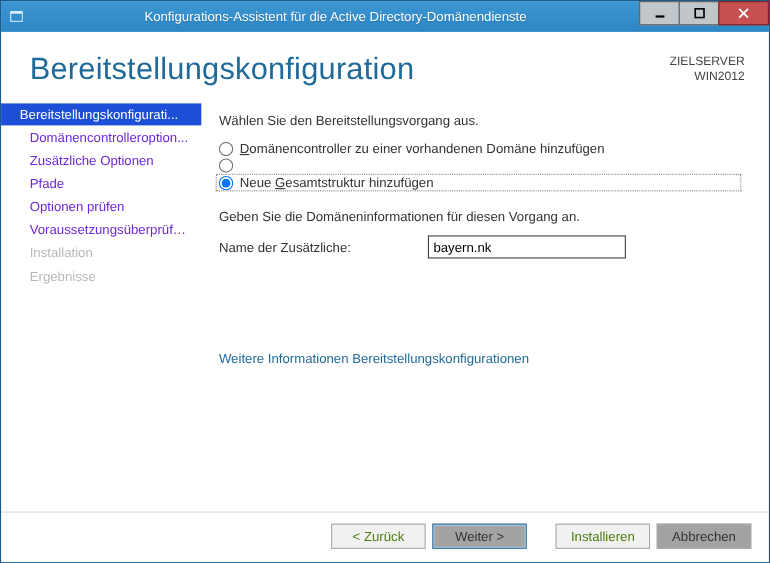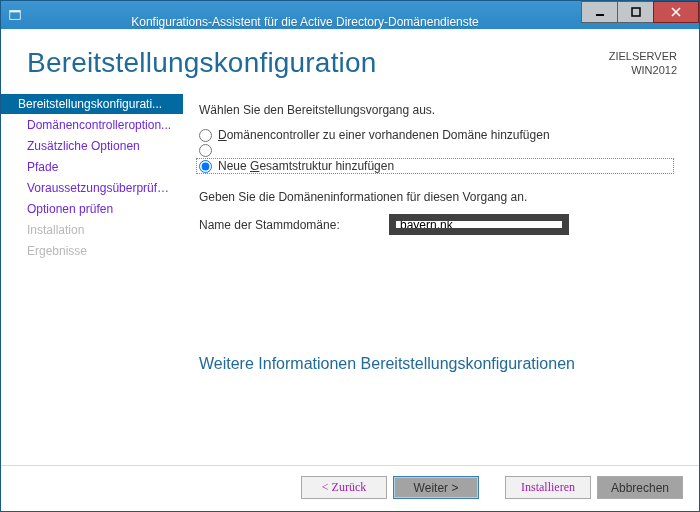--- a/index.html
+++ b/index.html
@@ -16,21 +16,21 @@
     border:1px solid #1a5a8a;
     display:flex;
     flex-direction:column;
     background:#fff;
   }
   
   .titlebar {
     height:28px;
     background: linear-gradient(#3b96d2,#2d87c5);
     display:flex;
-    align-items:flex-end;
+    align-items:center;
     color:#fff;
     font-size:12px;
   }
   .titlebar .sysicon {
     width:28px; height:28px;
     display:flex; align-items:center; justify-content:center;
     color:#cfe8f7;
   }
   .titlebar .title {
     flex:1;
@@ -83,21 +83,21 @@
   .step {
     font-size:12px;
     color:#6d28d9;
     padding:3px 10px 3px 26px;
     margin:1px 0;
     white-space:nowrap;
     overflow:hidden;
     text-overflow:ellipsis;
   }
   .step.active {
-    background:#0369a1;
+    background:#1d4ed8;
     color:#fff;
     padding-left:17px;
   }
   .step.disabled { color:#b8b8b8; }
   
   .content {
     flex:1;
     padding: 4px 22px 0 16px;
     color:#333;
     font-size:12px;
@@ -116,30 +116,30 @@
     padding:0 2px;
     margin-left:-3px;
     width:100%;
   }
   .instr2 { margin: 16px 0 10px 0;}
   .form-row { display:flex; align-items:center; margin:2px 0;}
   .form-row .lbl { width:190px; }
   .form-row input[type=text] {
     width:180px;
     height:21px;
-    border:7px solid #404040;
+    border:1px solid #404040;
     padding:1px 4px;
     font-family:inherit;
     font-size:12px;
   }
   .morelink {
-    margin-top: 120px;
+    margin-top: 84px;
     display:block;
     color:#1f6a99;
-    font-size:16px;
+    font-size:12px;
     text-decoration:none;
   }
   
   .footer {
     border-top:1px solid #d9d9d9;
     padding:10px 16px 12px 0;
     display:flex;
     justify-content:flex-end;
     gap:6px;
   }
@@ -147,23 +147,22 @@
     min-width:86px;
     height:23px;
     font-family:inherit;
     font-size:12px;
     background:#a3a3a3;
     border:1px solid #a9a9a9;
     color:#333;
     padding:0 10px;
   }
   .footer button:disabled {
-    color:#a21caf;
+    color:#4d7c0f;
     background:#f1f1f1;
-    font-family:Liberation Serif, serif;
   }
   .footer button.default {
     border:1px solid #3c7fb1;
     box-shadow:0 0 0 1px #a8d2ef inset;
     background:#a3a3a3;
   }
   .footer .gap { width:14px; }
 </style>
 </head>
 <body>
@@ -206,22 +205,22 @@
     </div>
   </div>
 
   <div class="main">
 
     <div class="sidebar">
       <div class="step active">Bereitstellungskonfigurati...</div>
       <div class="step">Domänencontrolleroption...</div>
       <div class="step">Zusätzliche Optionen</div>
       <div class="step">Pfade</div>
+      <div class="step">Optionen prüfen</div>
       <div class="step">Voraussetzungsüberprüfu...</div>
-      <div class="step">Optionen prüfen</div>
       <div class="step disabled">Installation</div>
       <div class="step disabled">Ergebnisse</div>
     </div>
 
     <div class="content">
       <div class="instr">Wählen Sie den Bereitstellungsvorgang aus.</div>
 
       <div class="radios">
         <div class="radio-row">
           <input type="radio" name="op" style="">
@@ -232,21 +231,21 @@
         </div>
         <div class="radio-row selected">
           <input type="radio" name="op" checked="" style="">
           <label><span>Neue </span><span class="mne">G</span><span>esamtstruktur hinzufügen</span></label>
         </div>
       </div>
 
       <div class="instr2">Geben Sie die Domäneninformationen für diesen Vorgang an.</div>
 
       <div class="form-row">
-        <div class="lbl">Name der Stammdomäne:</div>
+        <div class="lbl">Name der Zusätzliche:</div>
         <input type="text" value="bayern.nk" style="">
       </div>
 
       <a href="#" class="morelink">Weitere Informationen Bereitstellungskonfigurationen</a>
     </div>
   </div>
 
   <div class="footer">
     <button disabled="">&lt; Zurück</button>
     <button class="default">Weiter &gt;</button>

